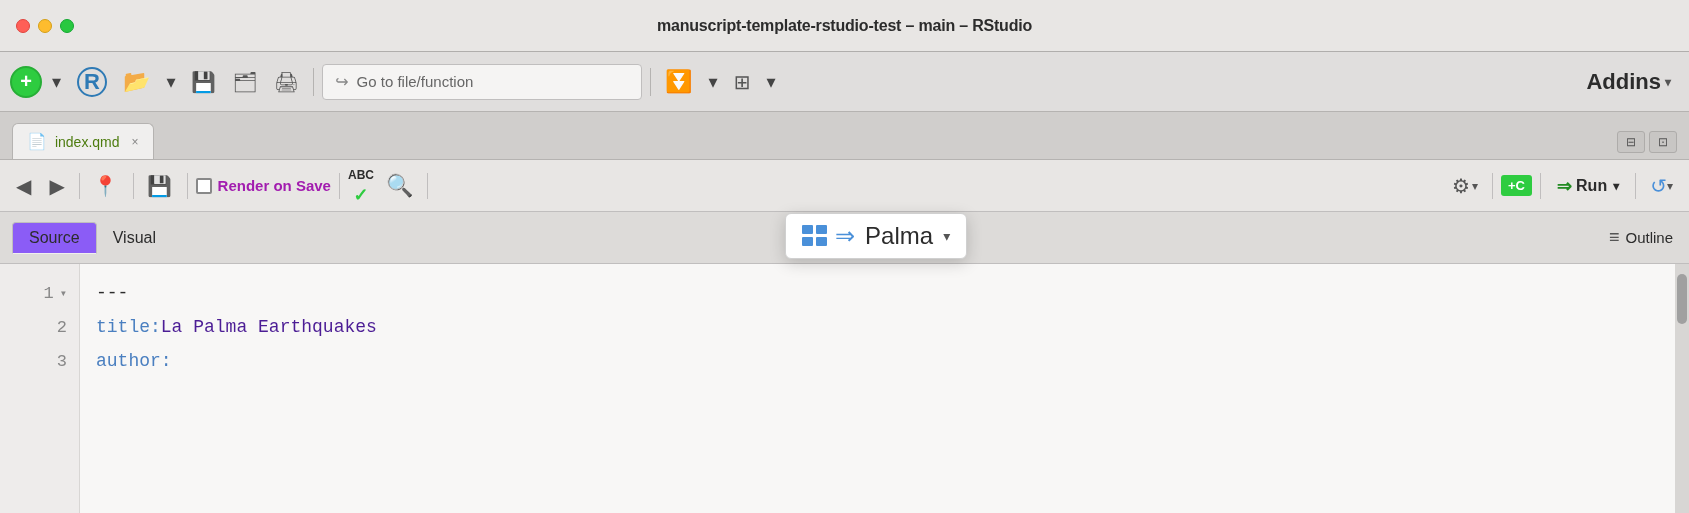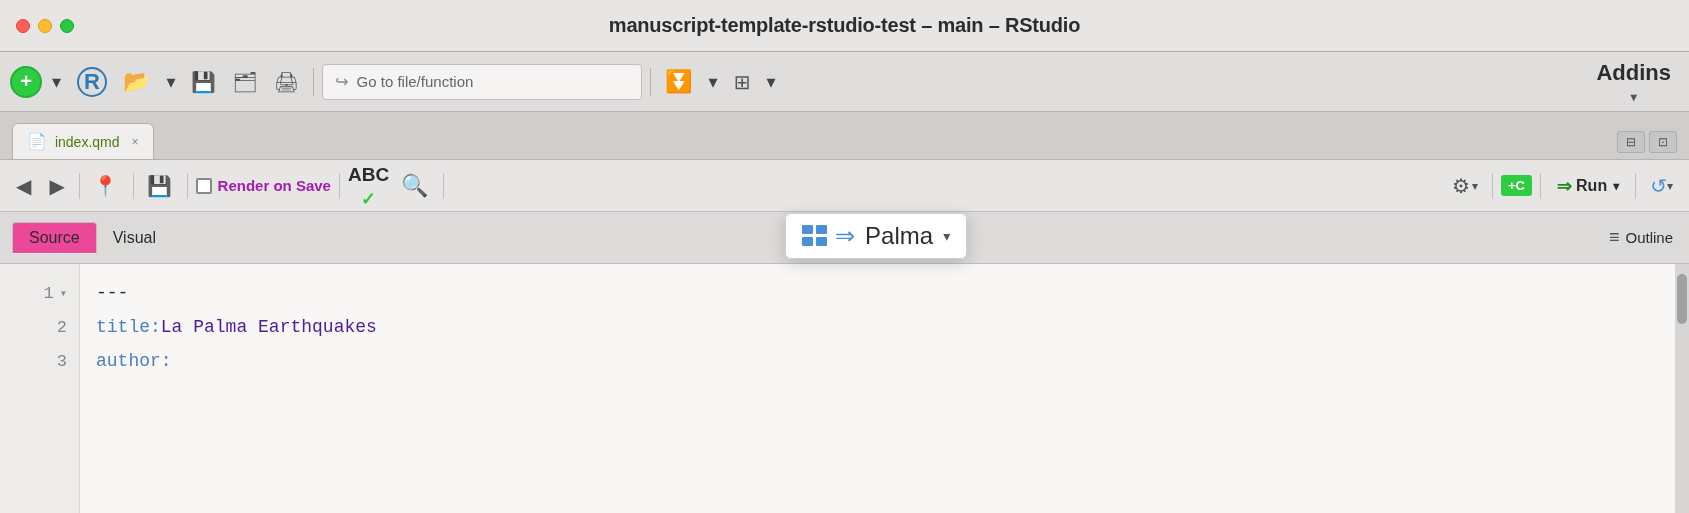--- a/index.html
+++ b/index.html
@@ -31,21 +31,21 @@
     .traffic-light {
       width: 14px;
       height: 14px;
       border-radius: 50%;
       cursor: pointer;
     }
     .tl-close { background: #ff5f57; border: 1px solid #e0443e; }
     .tl-min { background: #febc2e; border: 1px solid #d4a017; }
     .tl-max { background: #28c840; border: 1px solid #14a832; }
     .title-text {
-      font-size: 20px;
+      font-size: 16px;
       font-weight: 600;
       color: #2c2c2c;
       letter-spacing: -0.2px;
     }
 
     
     .main-toolbar {
       background: #e0dedd;
       height: 60px;
       display: flex;
@@ -90,21 +90,20 @@
       background: none;
       border: none;
       cursor: pointer;
       font-size: 22px;
       font-weight: 600;
       color: #2c2c2c;
       padding: 4px 8px;
       display: flex;
       align-items: center;
       gap: 4px;
-      flex-direction: column;
     }
     .dropdown-arrow { font-size: 12px; color: #555; }
     .green-plus-btn {
       width: 32px;
       height: 32px;
       border-radius: 50%;
       background: #2ecc40;
       border: 2px solid #27ae36;
       display: flex;
       align-items: center;
@@ -189,21 +188,21 @@
     }
     .ros-checkbox {
       width: 16px;
       height: 16px;
       border: 2px solid #888;
       border-radius: 2px;
       background: white;
     }
     .ros-label { font-size: 15px; font-weight: 600; color: #a21caf; }
     .abc-icon {
-      font-size: 19px;
+      font-size: 12px;
       font-weight: bold;
       color: #2c2c2c;
       position: relative;
     }
     .abc-check {
       color: #2ecc40;
       font-size: 18px;
       font-weight: bold;
       position: relative;
       top: 2px;
@@ -291,21 +290,21 @@
     }
     .sv-tab {
       padding: 6px 16px;
       font-size: 16px;
       font-weight: 500;
       cursor: pointer;
       border-radius: 4px 4px 0 0;
       color: #2c2c2c;
     }
     .sv-tab.active {
-      background: #ec4899;
+      background: #8b5cf6;
       border: 1px solid #c0bebe;
       border-bottom: 1px solid #f0efee;
     }
     .outline-btn {
       position: absolute;
       right: 16px;
       font-size: 15px;
       font-weight: 500;
       color: #2c2c2c;
       cursor: pointer;

